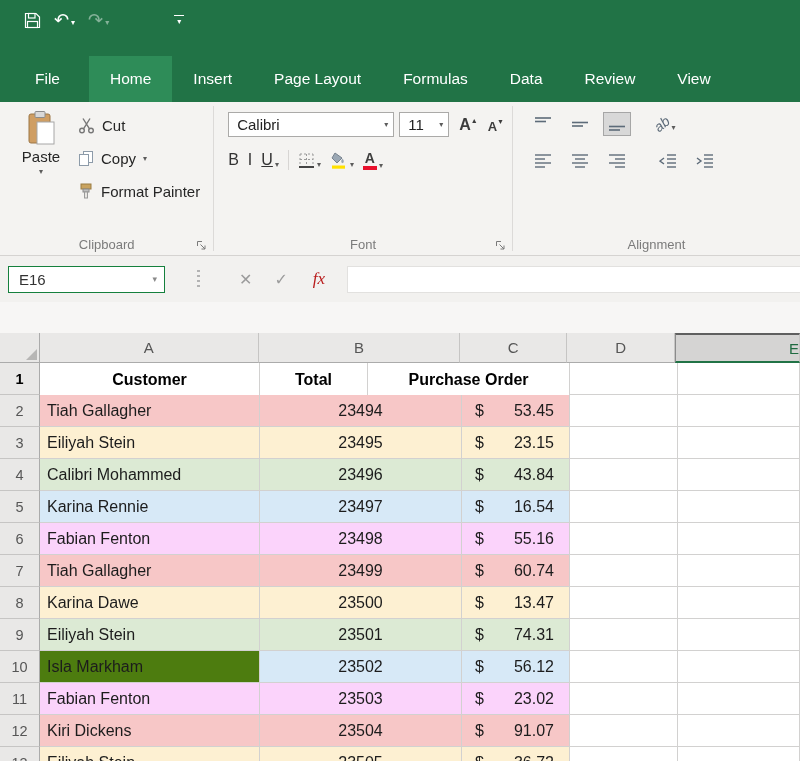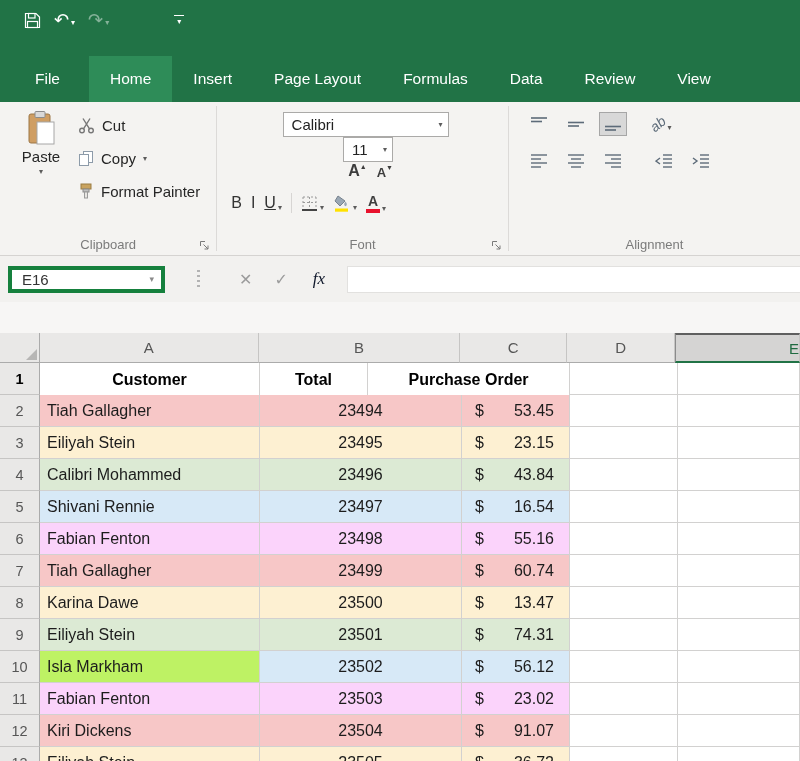--- a/index.html
+++ b/index.html
@@ -30,21 +30,21 @@
   .group-label { position:absolute; bottom:3px; left:0; right:0; text-align:center; font-size:13px; color:#7b7b7b; white-space:nowrap; }
   .launcher { position:absolute; bottom:6px; right:5px; width:12px; height:12px; cursor:default; }
 
   .g-clip { width:262px; display:flex; padding:8px 6px 26px 10px; }
   .paste { width:62px; display:flex; flex-direction:column; align-items:center; gap:2px; font-size:15px; color:#262626; cursor:default; }
   .clip-col { display:flex; flex-direction:column; gap:10px; margin-top:4px; margin-left:6px; }
   .rbtn { display:flex; align-items:center; gap:7px; font-size:15px; color:#262626; height:23px; cursor:default; white-space:nowrap; }
   .mcaret { font-size:8px; color:#5c5c5c; }
 
   .g-font { width:352px; padding:10px 8px 26px 14px; display:flex; flex-direction:column; }
-  .font-row1 { display:flex; align-items:center;flex-direction:column; }
+  .font-row1 { display:flex; align-items:center; }
   .combo { background:#fff; border:1px solid #abaaa8; height:25px; display:flex; align-items:center; justify-content:space-between; padding:0 5px 0 8px; font-size:15px; color:#222; cursor:default; }
   .combo.name { width:166px; }
   .combo.size { width:50px; margin-left:5px; }
   .grow-shrink { display:flex; gap:10px; margin-left:10px; align-items:flex-end; color:#3c3c3c; }
   .ga { font-size:16px; font-weight:bold; position:relative; }
   .ga .tiny { font-size:7px; position:relative; top:-7px; }
   .ga.small { font-size:13px; }
   .font-row2 { display:flex; align-items:center; gap:9px; margin-top:13px; }
   .fmt { font-size:16px; color:#333; display:flex; align-items:flex-end; gap:2px; cursor:default; }
   .fmt .u { text-decoration:underline; }
@@ -55,26 +55,26 @@
   .g-align { width:352px; padding:10px 8px 26px 16px; display:flex; flex-direction:column; }
   .al-row { display:flex; align-items:center; gap:9px; }
   .al-row + .al-row { margin-top:13px; }
   .aicon { padding:3px 4px; border:1px solid transparent; display:flex; cursor:default; }
   .aicon.active { background:#d8d8d8; border-color:#a6a6a6; }
   .orient { display:flex; align-items:flex-end; gap:2px; margin-left:14px; color:#5d6b79; font-size:14px; cursor:default; }
   .orient .ab { display:inline-block; transform:rotate(-40deg); font-style:italic; }
 
   
   .formula-row { height:46px; background:#f2f1ef; display:flex; align-items:center; padding-left:8px; }
-  .namebox { width:157px; height:27px; background:#fff; border:4px solid #15803d; display:flex; align-items:center; justify-content:space-between; padding:0 7px 0 10px; font-size:15px; color:#333; cursor:default; }
+  .namebox { width:157px; height:27px; background:#fff; border:1px solid #15803d; display:flex; align-items:center; justify-content:space-between; padding:0 7px 0 10px; font-size:15px; color:#333; cursor:default; }
   .nb-caret { font-size:9px; color:#8a8a8a; }
   .handle { width:3px; height:18px; margin:0 28px 0 32px;
             background:repeating-linear-gradient(to bottom,#b3b3b3 0 2px,transparent 2px 5px); }
   .fbtn { color:#9b9b9b; font-size:16px; margin:0 11px; cursor:default; }
-  .fx { font-family:"Liberation Serif",serif; font-style:italic; font-size:17px; color:#0f172a; margin:0 10px 0 14px; cursor:default; }
+  .fx { font-family:"Liberation Serif",serif; font-style:italic; font-size:17px; color:#b91c1c; margin:0 10px 0 14px; cursor:default; }
   .formula-input { flex:1; height:27px; background:#fff; border:1px solid #e2e1df; border-right:none; margin-left:12px; font-size:15px; padding:0 6px; color:#222; display:flex; align-items:center; }
   .spacer { height:31px; background:#f7f6f5; }
 
   
   .grid { height:431px; background:#fff; overflow:hidden; }
   .ghead { display:flex; height:30px; }
   .corner { width:40px; background:#e9e8e7; border-right:1px solid #ababab; border-bottom:1px solid #ababab; position:relative; cursor:default; }
   .corner::after { content:""; position:absolute; right:2px; bottom:2px;
                    border-style:solid; border-width:0 0 11px 11px;
                    border-color:transparent transparent #b7b6b5 transparent; }
@@ -383,21 +383,21 @@
           <div class="cell cb" style="background:#dcead4">23496</div>
           <div class="cell cc" style="background:#dcead4">
             <span>$</span>
             <span>43.84</span>
           </div>
           <div class="cell cd"></div>
           <div class="cell ce"></div>
         </div>
         <div class="grow">
           <div class="cell rnum">5</div>
-          <div class="cell ca" style="background:#d7e9f7">Shivani Rennie</div>
+          <div class="cell ca" style="background:#d7e9f7">Karina Rennie</div>
           <div class="cell cb" style="background:#d7e9f7">23497</div>
           <div class="cell cc" style="background:#d7e9f7">
             <span>$</span>
             <span>16.54</span>
           </div>
           <div class="cell cd"></div>
           <div class="cell ce"></div>
         </div>
         <div class="grow">
           <div class="cell rnum">6</div>
@@ -438,21 +438,21 @@
           <div class="cell cb" style="background:#dcead4">23501</div>
           <div class="cell cc" style="background:#dcead4">
             <span>$</span>
             <span>74.31</span>
           </div>
           <div class="cell cd"></div>
           <div class="cell ce"></div>
         </div>
         <div class="grow">
           <div class="cell rnum">10</div>
-          <div class="cell ca" style="background:#bef264">Isla Markham</div>
+          <div class="cell ca" style="background:#4d7c0f">Isla Markham</div>
           <div class="cell cb" style="background:#d7e9f7">23502</div>
           <div class="cell cc" style="background:#d7e9f7">
             <span>$</span>
             <span>56.12</span>
           </div>
           <div class="cell cd"></div>
           <div class="cell ce"></div>
         </div>
         <div class="grow">
           <div class="cell rnum">11</div>

